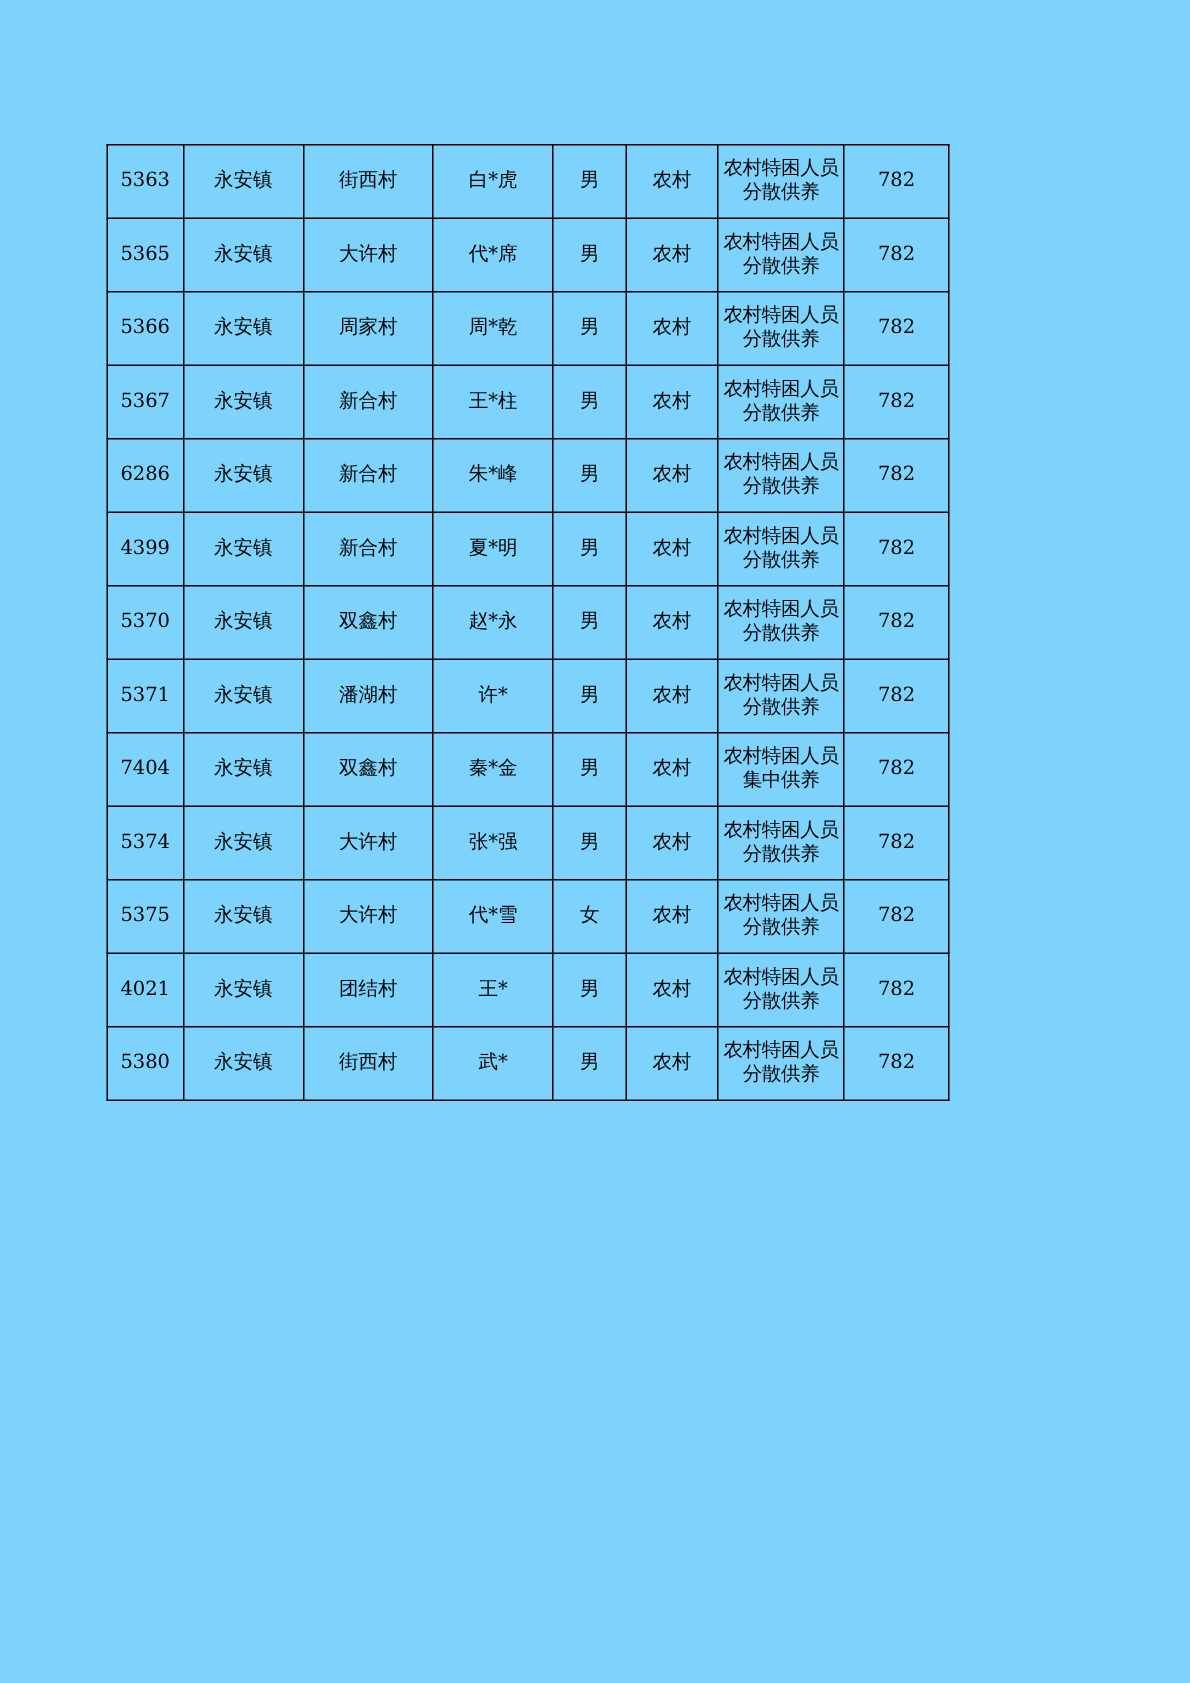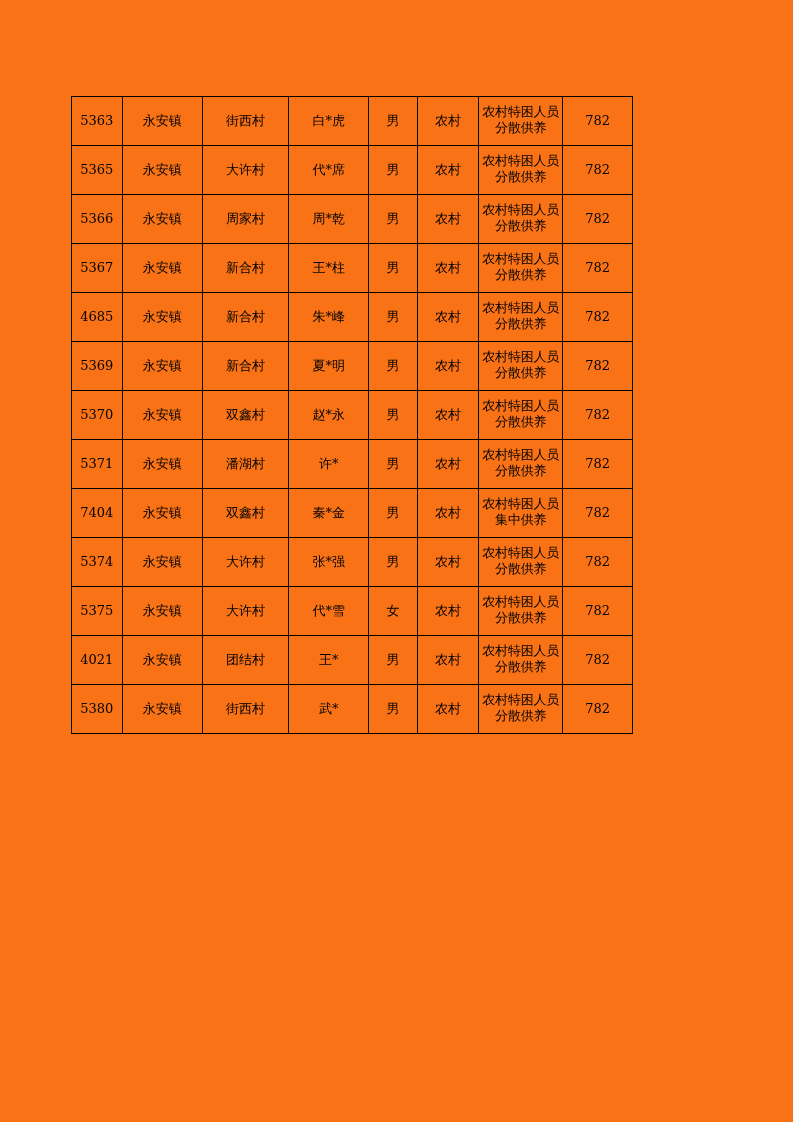--- a/index.html
+++ b/index.html
@@ -13,21 +13,21 @@
     font-family: "DejaVu Sans", "Liberation Sans", sans-serif;
     color: #000000;
     position: relative;
   }
   .page {
     position: absolute;
     left: 0;
     top: 0;
     width: 793px;
     height: 1122px;
-    background: #f97316;
+    background: #7dd3fc;
   }
   .table-wrap {
     position: absolute;
     left: 71px;
     top: 96px;
     width: 562px;
   }
   table.doc-table {
     border-collapse: collapse;
     width: 562px;
@@ -135,33 +135,33 @@
             <td class="cell-vill">新合村</td>
             <td class="cell-name">王*柱</td>
             <td class="cell-gender">男</td>
             <td class="cell-type">农村</td>
             <td class="cell-cat">
               <span class="cat-inner">农村特困人员分散供养</span>
             </td>
             <td class="cell-amt">782</td>
           </tr>
           <tr>
-            <td class="cell-id">4685</td>
+            <td class="cell-id">6286</td>
             <td class="cell-town">永安镇</td>
             <td class="cell-vill">新合村</td>
             <td class="cell-name">朱*峰</td>
             <td class="cell-gender">男</td>
             <td class="cell-type">农村</td>
             <td class="cell-cat">
               <span class="cat-inner">农村特困人员分散供养</span>
             </td>
             <td class="cell-amt">782</td>
           </tr>
           <tr>
-            <td class="cell-id">5369</td>
+            <td class="cell-id">4399</td>
             <td class="cell-town">永安镇</td>
             <td class="cell-vill">新合村</td>
             <td class="cell-name">夏*明</td>
             <td class="cell-gender">男</td>
             <td class="cell-type">农村</td>
             <td class="cell-cat">
               <span class="cat-inner">农村特困人员分散供养</span>
             </td>
             <td class="cell-amt">782</td>
           </tr>

